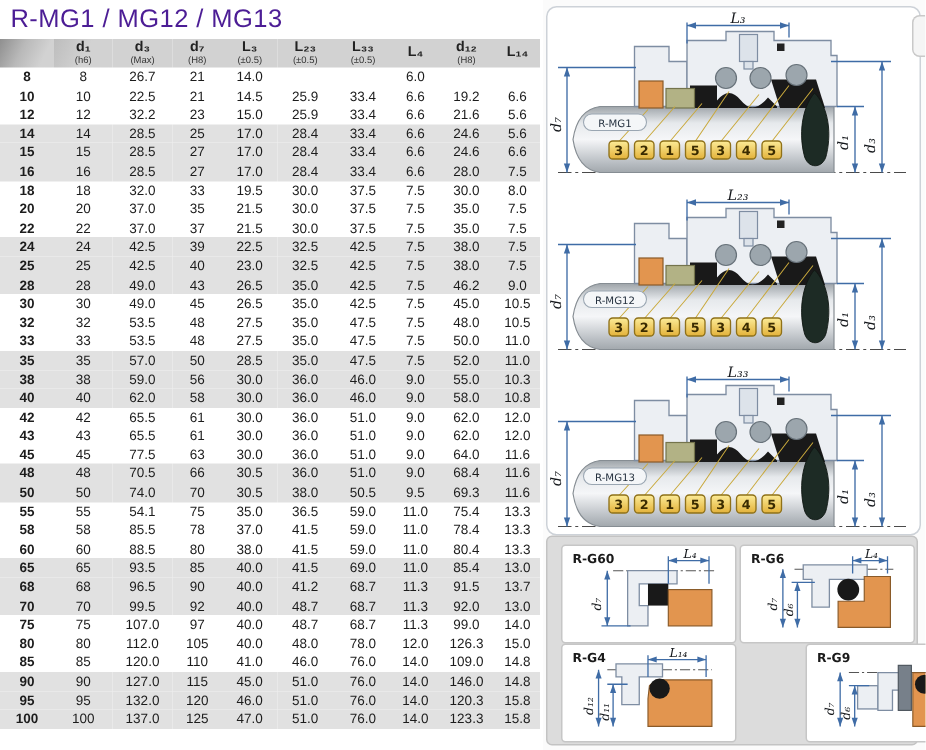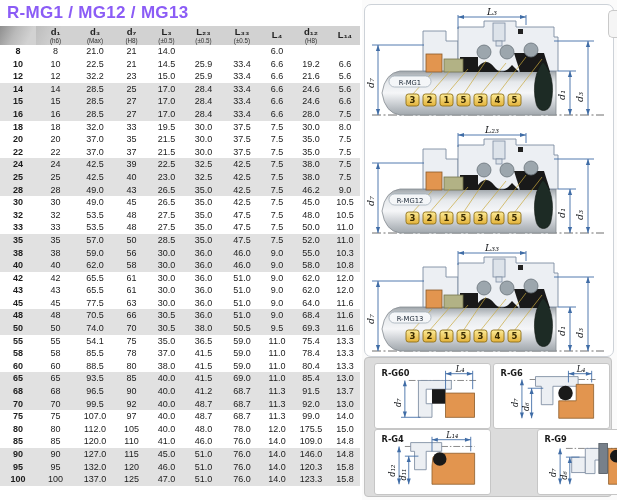--- a/index.html
+++ b/index.html
@@ -3,21 +3,21 @@
 <meta charset="utf-8">
 <style>
   html,body{margin:0;padding:0;}
   body{
     width:617px;height:500px;position:relative;overflow:hidden;
     background:#ffffff;font-family:"Liberation Sans",sans-serif;
   }
   
   .table-pane{position:absolute;left:0;top:0;width:362px;height:500px;background:#fff;}
   .title{
-    position:absolute;left:7px;top:3px;font-size:17px;font-weight:bold;color:#8b5cf6;
+    position:absolute;left:7px;top:3px;font-size:17px;font-weight:normal;color:#4c1d95;
     letter-spacing:.3px;white-space:nowrap;
   }
   table.spec{
     position:absolute;left:0;top:26px;border-collapse:collapse;table-layout:fixed;
     width:360px;font-size:9px;color:#1c1c1c;
   }
   table.spec th{
     background:#d2d2d2;height:19px;padding:0;text-align:center;vertical-align:middle;
     font-size:9.5px;font-weight:bold;color:#222;line-height:1;
   }
@@ -100,21 +100,21 @@
           <th class="col6"><span>L₃₃</span><span class="h-note">(±0.5)</span></th>
           <th class="col7"><span>L₄</span><span class="h-note"></span></th>
           <th class="col8"><span>d₁₂</span><span class="h-note">(H8)</span></th>
           <th class="col9"><span>L₁₄</span><span class="h-note"></span></th>
         </tr>
     </thead>
     <tbody>
         <tr>
           <td class="rowlabel">8</td>
           <td>8</td>
-          <td>21.0</td>
+          <td>26.7</td>
           <td>21</td>
           <td>14.0</td>
           <td></td>
           <td></td>
           <td>6.0</td>
           <td></td>
           <td></td>
         </tr>
         <tr>
           <td class="rowlabel">10</td>
@@ -466,21 +466,21 @@
         </tr>
         <tr>
           <td class="rowlabel">80</td>
           <td>80</td>
           <td>112.0</td>
           <td>105</td>
           <td>40.0</td>
           <td>48.0</td>
           <td>78.0</td>
           <td>12.0</td>
-          <td>175.5</td>
+          <td>126.3</td>
           <td>15.0</td>
         </tr>
         <tr>
           <td class="rowlabel">85</td>
           <td>85</td>
           <td>120.0</td>
           <td>110</td>
           <td>41.0</td>
           <td>46.0</td>
           <td>76.0</td>

